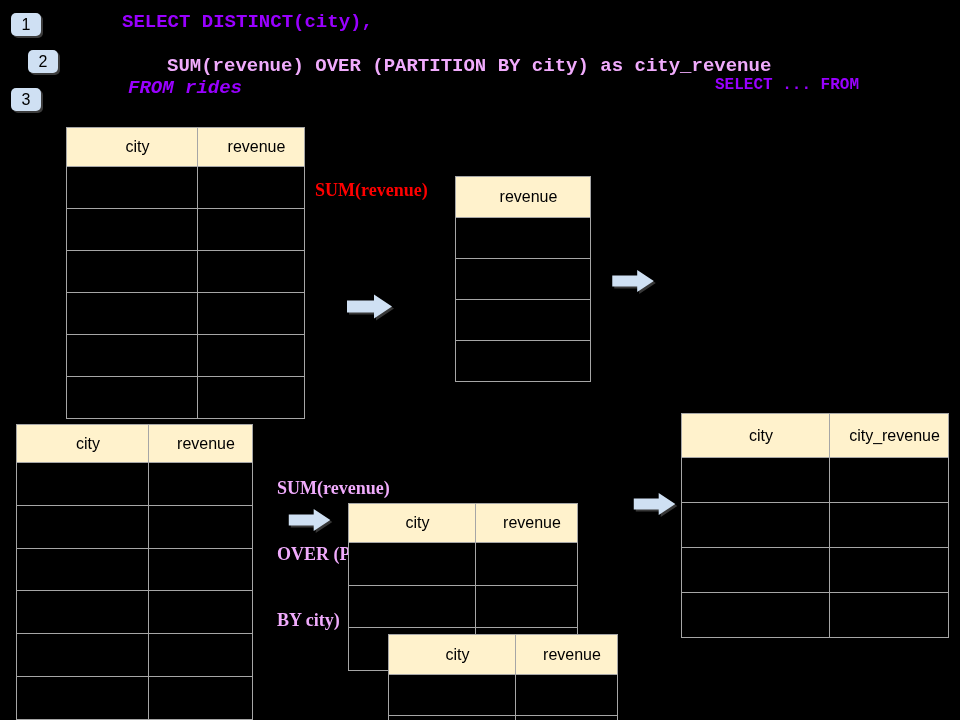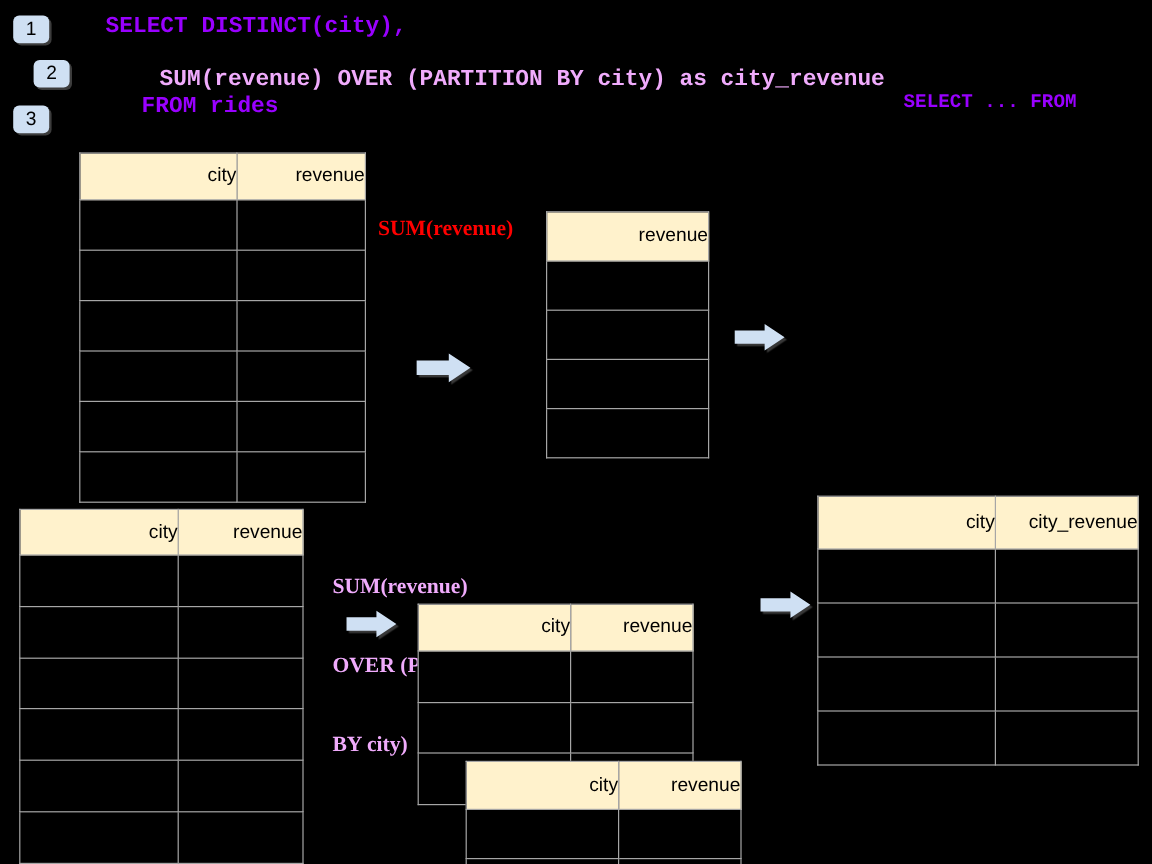--- a/index.html
+++ b/index.html
@@ -2,47 +2,47 @@
 <html><head>
 <meta charset="utf-8">
 <style>
   html,body{margin:0;padding:0;background:#000;}
   .stage{position:relative;width:960px;height:720px;overflow:hidden;background:#000;
          font-family:"Liberation Sans",sans-serif;}
 
   
   .mono{position:absolute;font-family:"Liberation Mono","DejaVu Sans Mono",monospace;
         font-weight:bold;white-space:pre;line-height:22px;}
-  .code{font-size:19px;}
+  .code{font-size:19px;margin-left:34px;}
   .lbl{font-size:18px;font-family:Liberation Serif, serif;}
   .c-purple{color:#9900FF;}
   .c-red{color:#FF0000;}
   .c-green{color:#f0abfc;}
 
   .code-l1{left:88px;top:11px;}
   .code-l2{left:133px;top:33px;}
   .code-l3{left:133px;top:55px;}
-  .code-l4{left:118px;top:77px;}
+  .code-l4{left:94px;top:77px;font-style:italic;}
   .code-l5{left:110px;top:99px;}
 
-  .side-note{left:753px;top:33px;font-size:16px;line-height:21px;}
+  .side-note{left:715px;top:33px;font-size:16px;line-height:21px;}
   .lbl-total{left:315px;top:135px;}
   .lbl-partition{left:277px;top:433px;}
 
   
   .badge{position:absolute;width:30px;height:23px;background:#CFE0F3;border-radius:5px;
          color:#000;font-size:16px;line-height:23px;text-align:center;
          box-shadow:2px 2px 0 rgba(110,110,110,.55);}
   .badge1{left:11px;top:13px;}
   .badge2{left:28px;top:50px;}
   .badge3{left:11px;top:88px;}
 
   
   .tbl{position:absolute;border-collapse:collapse;table-layout:fixed;background:#000;}
-  .tbl th{background:#FFF2CC;color:#000;font-weight:400;font-size:16px;text-align:right;
+  .tbl th{background:#FFF2CC;color:#000;font-weight:400;font-size:16px;text-align:center;
           padding:0 0 0 11px;border:1px solid #A6A6A6;vertical-align:middle;}
   .tbl td{border:1px solid #A6A6A6;background:#000;padding:0;}
 
   .tbl-a{left:66px;top:127px;width:239px;}  .tbl-a th{height:38px;} .tbl-a td{height:41px;}
   .tbl-a th:first-child{width:119px;}
   .tbl-b{left:455px;top:176px;width:136px;} .tbl-b th{height:40px;} .tbl-b td{height:40px;}
   .tbl-c{left:16px;top:424px;width:237px;}  .tbl-c th{height:37px;} .tbl-c td{height:41.8px;}
   .tbl-c th:first-child{width:120px;}
   .tbl-d{left:348px;top:503px;width:230px;} .tbl-d th{height:38px;} .tbl-d td{height:41.7px;}
   .tbl-d th:first-child{width:115px;}

